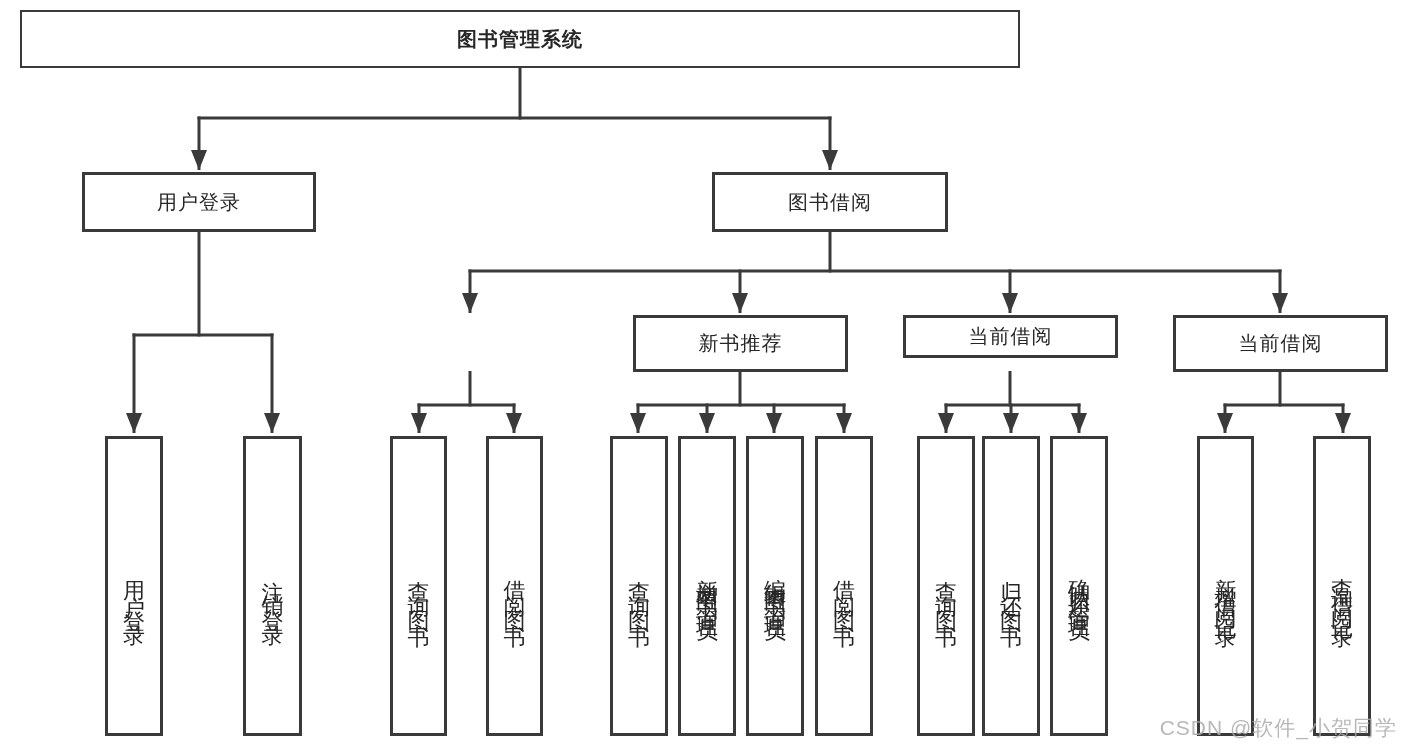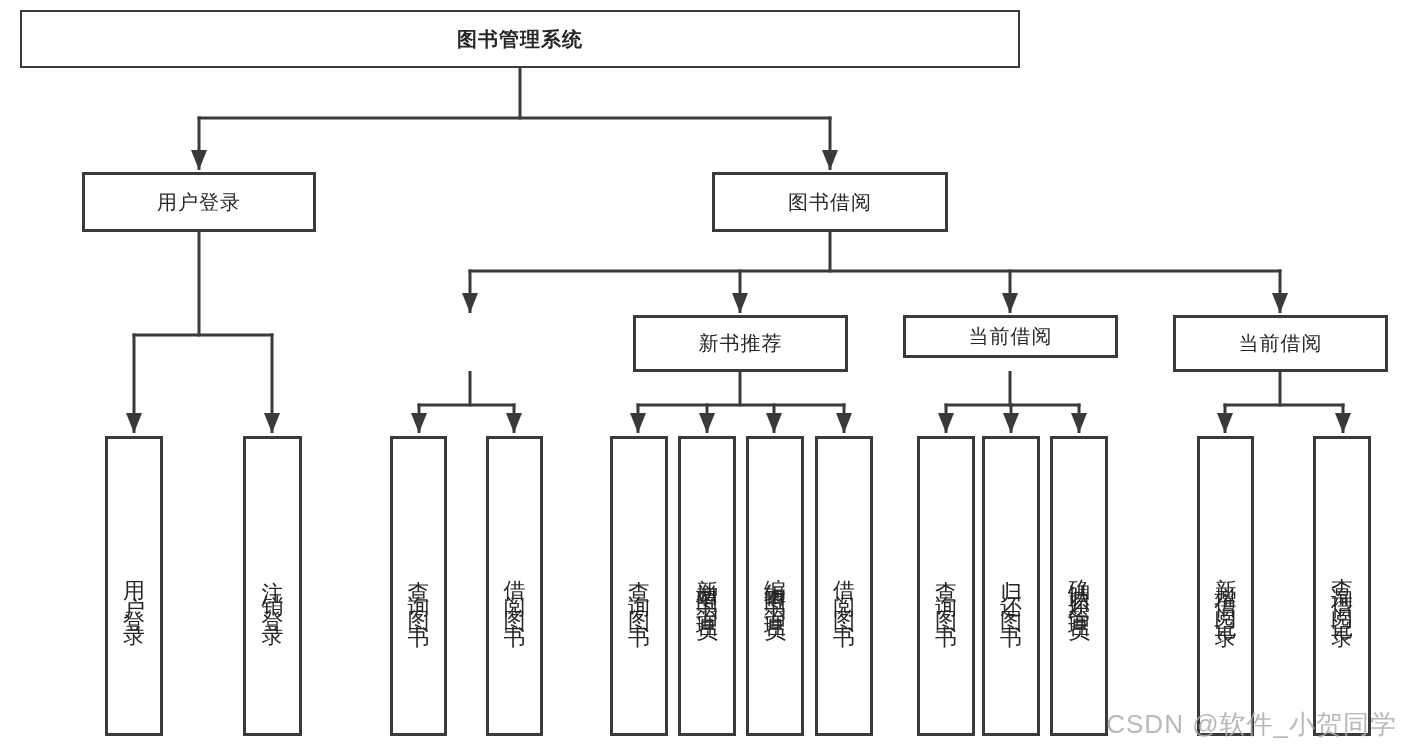--- a/index.html
+++ b/index.html
@@ -21,21 +21,21 @@
   .leaf{ font-size:22px; }
   .leaf span {
     writing-mode:vertical-rl; text-orientation:mixed;
     white-space:nowrap; display:block;
   }
   .ls-lg span { letter-spacing:15px; margin-top:13px; }
   .ls-md span { letter-spacing:10px; margin-top:8px;  }
   .ls-sm span { letter-spacing:6px;  margin-top:4px;  }
   .watermark {
     position:absolute; right:8px; bottom:5px; z-index:2;
-    font-size:26px; color:rgba(172,172,172,0.85); letter-spacing:1px;
+    font-size:21px; color:rgba(172,172,172,0.85); letter-spacing:1px;
   }
 </style>
 </head>
 <body>
 
 <div class="stage">
 
   <svg class="connectors" width="1405" height="747" viewBox="0 0 1405 747">
     <defs>
       <marker id="arrow" markerUnits="userSpaceOnUse" markerWidth="24" markerHeight="18" refX="20" refY="8" orient="auto">

